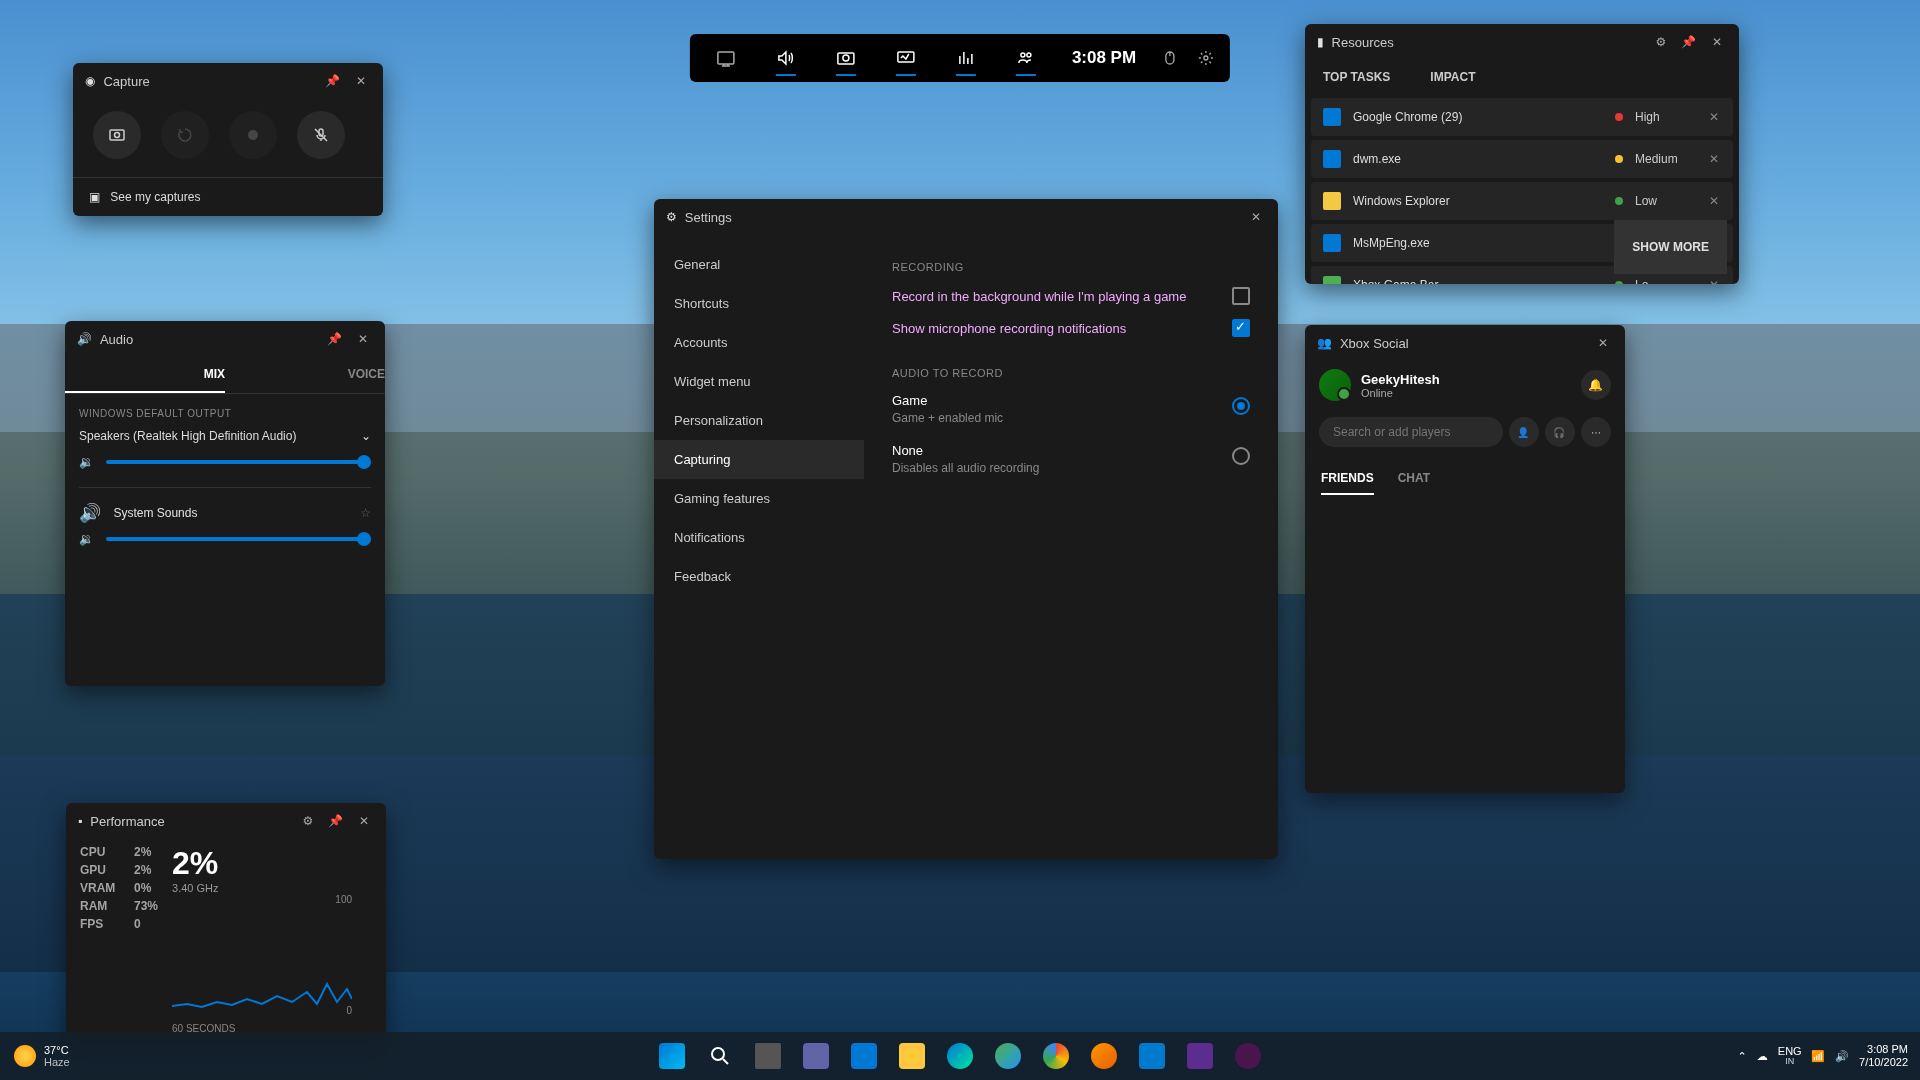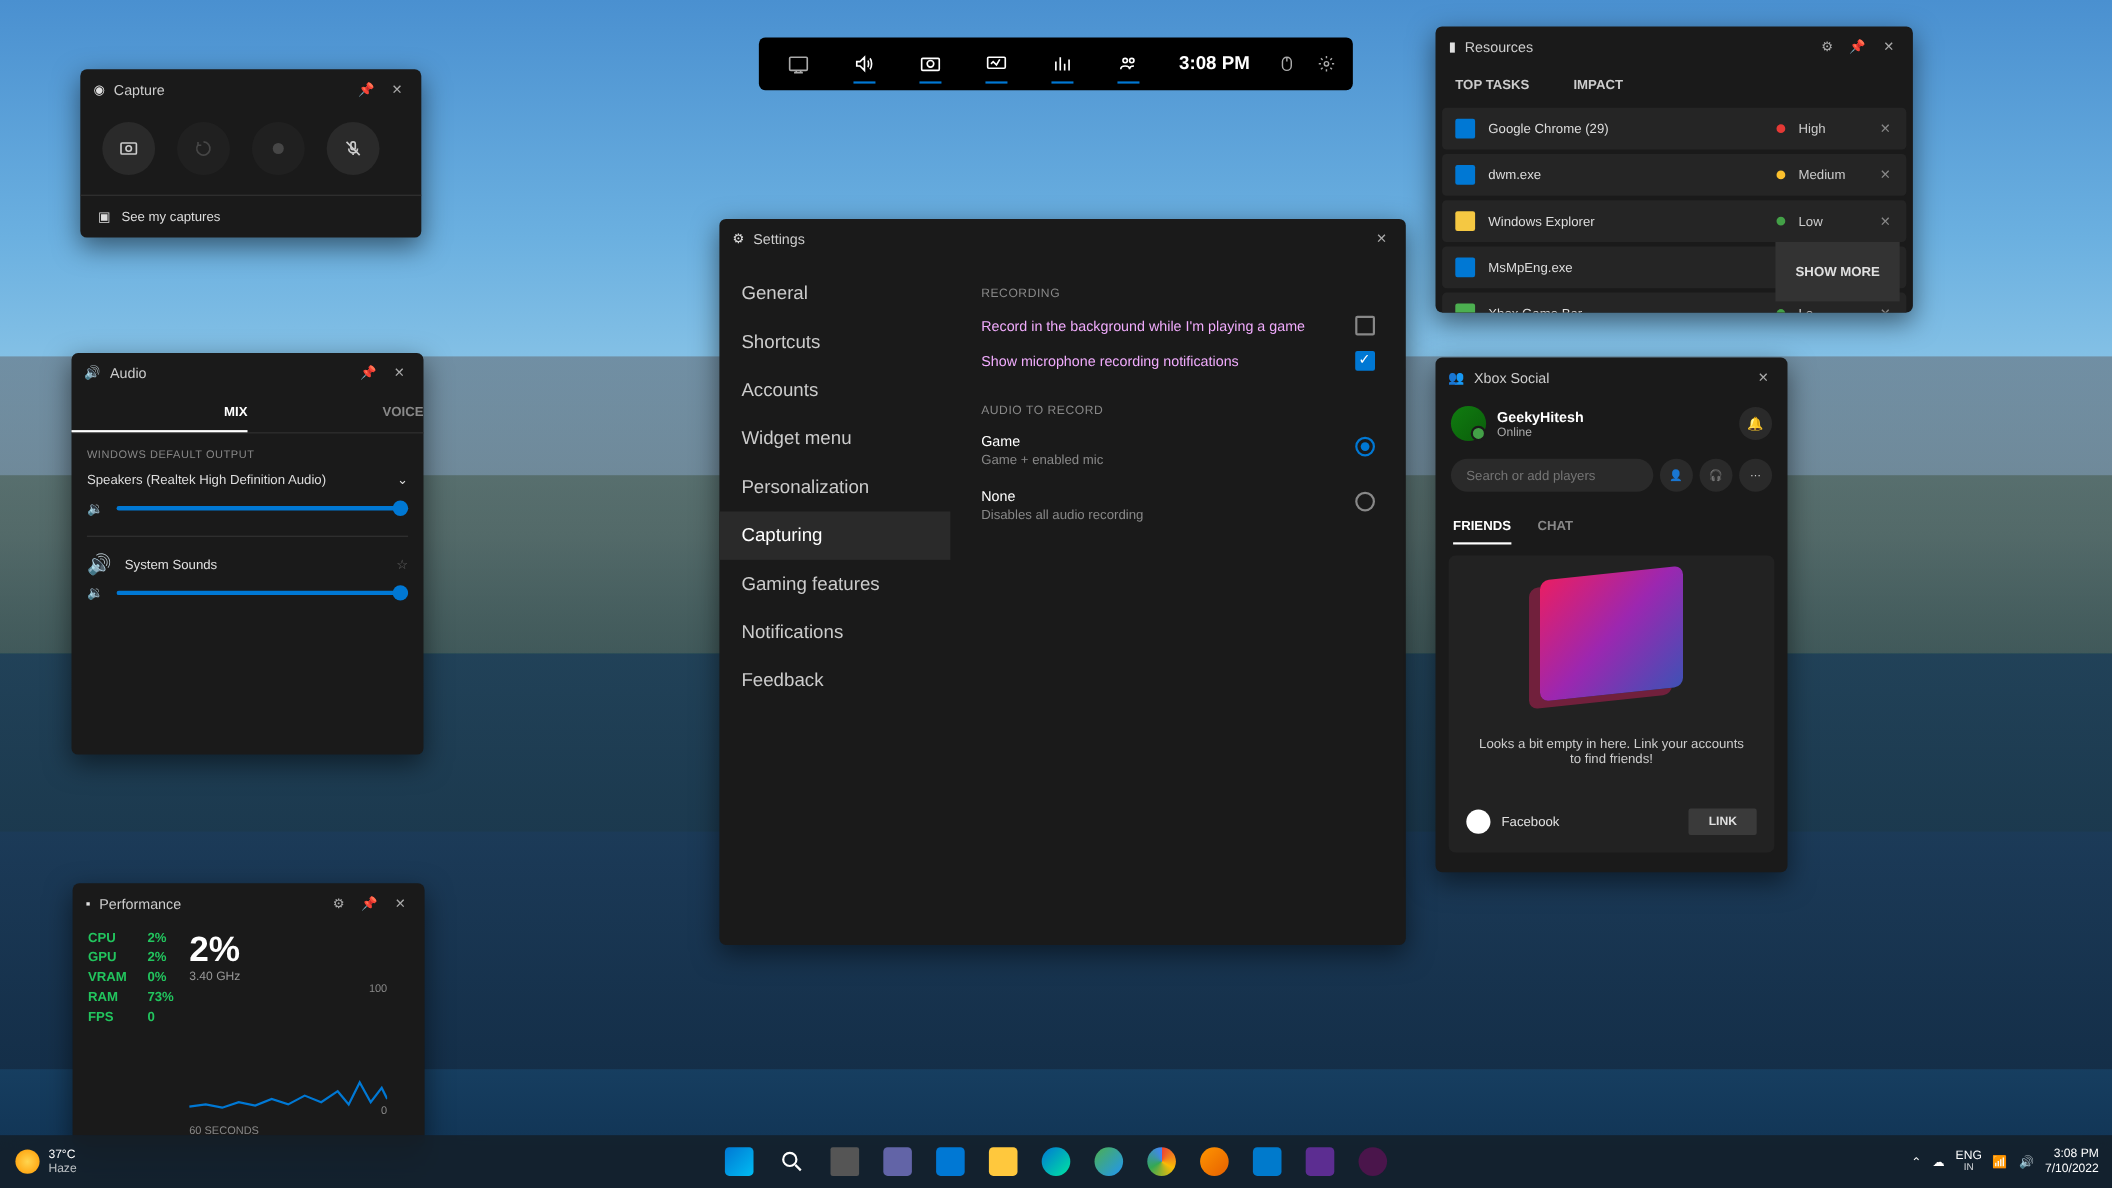--- a/index.html
+++ b/index.html
@@ -34,35 +34,35 @@
 .audio-section-label{font-size:10px;color:#888;letter-spacing:0.5px;margin-bottom:10px}
 .audio-device{display:flex;align-items:center;justify-content:space-between;color:#ddd;margin-bottom:12px}
 .audio-slider-row{display:flex;align-items:center;gap:12px;margin-bottom:18px}
 .slider{flex:1;height:4px;background:#0078d4;border-radius:2px;position:relative}
 .slider::after{content:"";position:absolute;right:0;top:-5px;width:14px;height:14px;background:#0078d4;border-radius:50%}
 .audio-item{display:flex;align-items:center;gap:12px;margin-bottom:8px}
 .audio-item .star{margin-left:auto;color:#666}
 
 .perf-w{top:803px;left:66px;width:320px;height:240px}
 .perf-body{display:flex;padding:6px 14px 12px;gap:14px}
-.perf-stats{font-size:12px;color:#22c55e}
+.perf-stats{font-size:12px;color:#a3a3a3}
 .perf-stats .row{display:flex;gap:10px;margin-bottom:4px;font-weight:600}
 .perf-stats .row span:first-child{min-width:44px}
 .perf-big{font-size:32px;font-weight:700;color:#fff}
 .perf-sub{font-size:11px;color:#999}
 .perf-chart{flex:1;position:relative;height:140px}
 .perf-chart .max{position:absolute;top:0;right:0;font-size:10px;color:#888}
 .perf-chart .min{position:absolute;bottom:18px;right:0;font-size:10px;color:#888}
 .perf-chart .xlabel{position:absolute;bottom:0;left:0;font-size:10px;color:#888}
 .perf-chart svg{position:absolute;bottom:20px;left:0;width:100%;height:100px}
 
 .settings-w{top:199px;left:654px;width:624px;height:660px}
 .settings-body{display:flex;height:calc(100% - 40px)}
 .settings-nav{width:210px;padding:10px 0}
-.nav-item{padding:12px 20px;color:#ccc;cursor:pointer;font-size:17px}
+.nav-item{padding:12px 20px;color:#ccc;cursor:pointer;font-size:13px}
 .nav-item.active{background:#2a2a2a;color:#fff}
 .settings-content{flex:1;padding:20px 28px}
 .sec-header{font-size:11px;color:#888;letter-spacing:0.5px;margin-bottom:14px;margin-top:6px}
 .setting-row{display:flex;align-items:center;justify-content:space-between;margin-bottom:14px}
 .setting-row .lbl{color:#f0abfc;font-size:13px}
 .checkbox{width:18px;height:18px;border:2px solid #888;border-radius:2px;cursor:pointer}
 .checkbox.checked{background:#0078d4;border-color:#0078d4;position:relative}
 .checkbox.checked::after{content:"✓";color:#fff;position:absolute;top:-2px;left:1px;font-size:13px}
 .radio-row{display:flex;align-items:flex-start;justify-content:space-between;margin-bottom:18px}
 .radio-row .info .lbl{color:#fff;font-size:13px;margin-bottom:3px}
@@ -410,31 +410,20 @@
   <div class="social-search">
     <input placeholder="Search or add players" style="">
     <div class="circ-btn">👤</div>
     <div class="circ-btn">🎧</div>
     <div class="circ-btn">⋯</div>
   </div>
   <div class="social-tabs">
     <div class="social-tab active">FRIENDS</div>
     <div class="social-tab">CHAT</div>
   </div>
-  <div class="social-body">
-    <div class="empty-card">
-      <div class="empty-graphic"></div>
-      <div class="empty-text">Looks a bit empty in here. Link your accounts to find friends!</div>
-      <div class="link-row">
-        <div class="fb"></div>
-        <span>Facebook</span>
-        <div class="link-btn">LINK</div>
-      </div>
-    </div>
-  </div>
 </div>
 
 <div class="taskbar">
   <div class="tb-weather">
     <div class="sun"></div>
     <div>
       <div>37°C</div>
       <div style="opacity:0.7">Haze</div>
     </div>
   </div>

